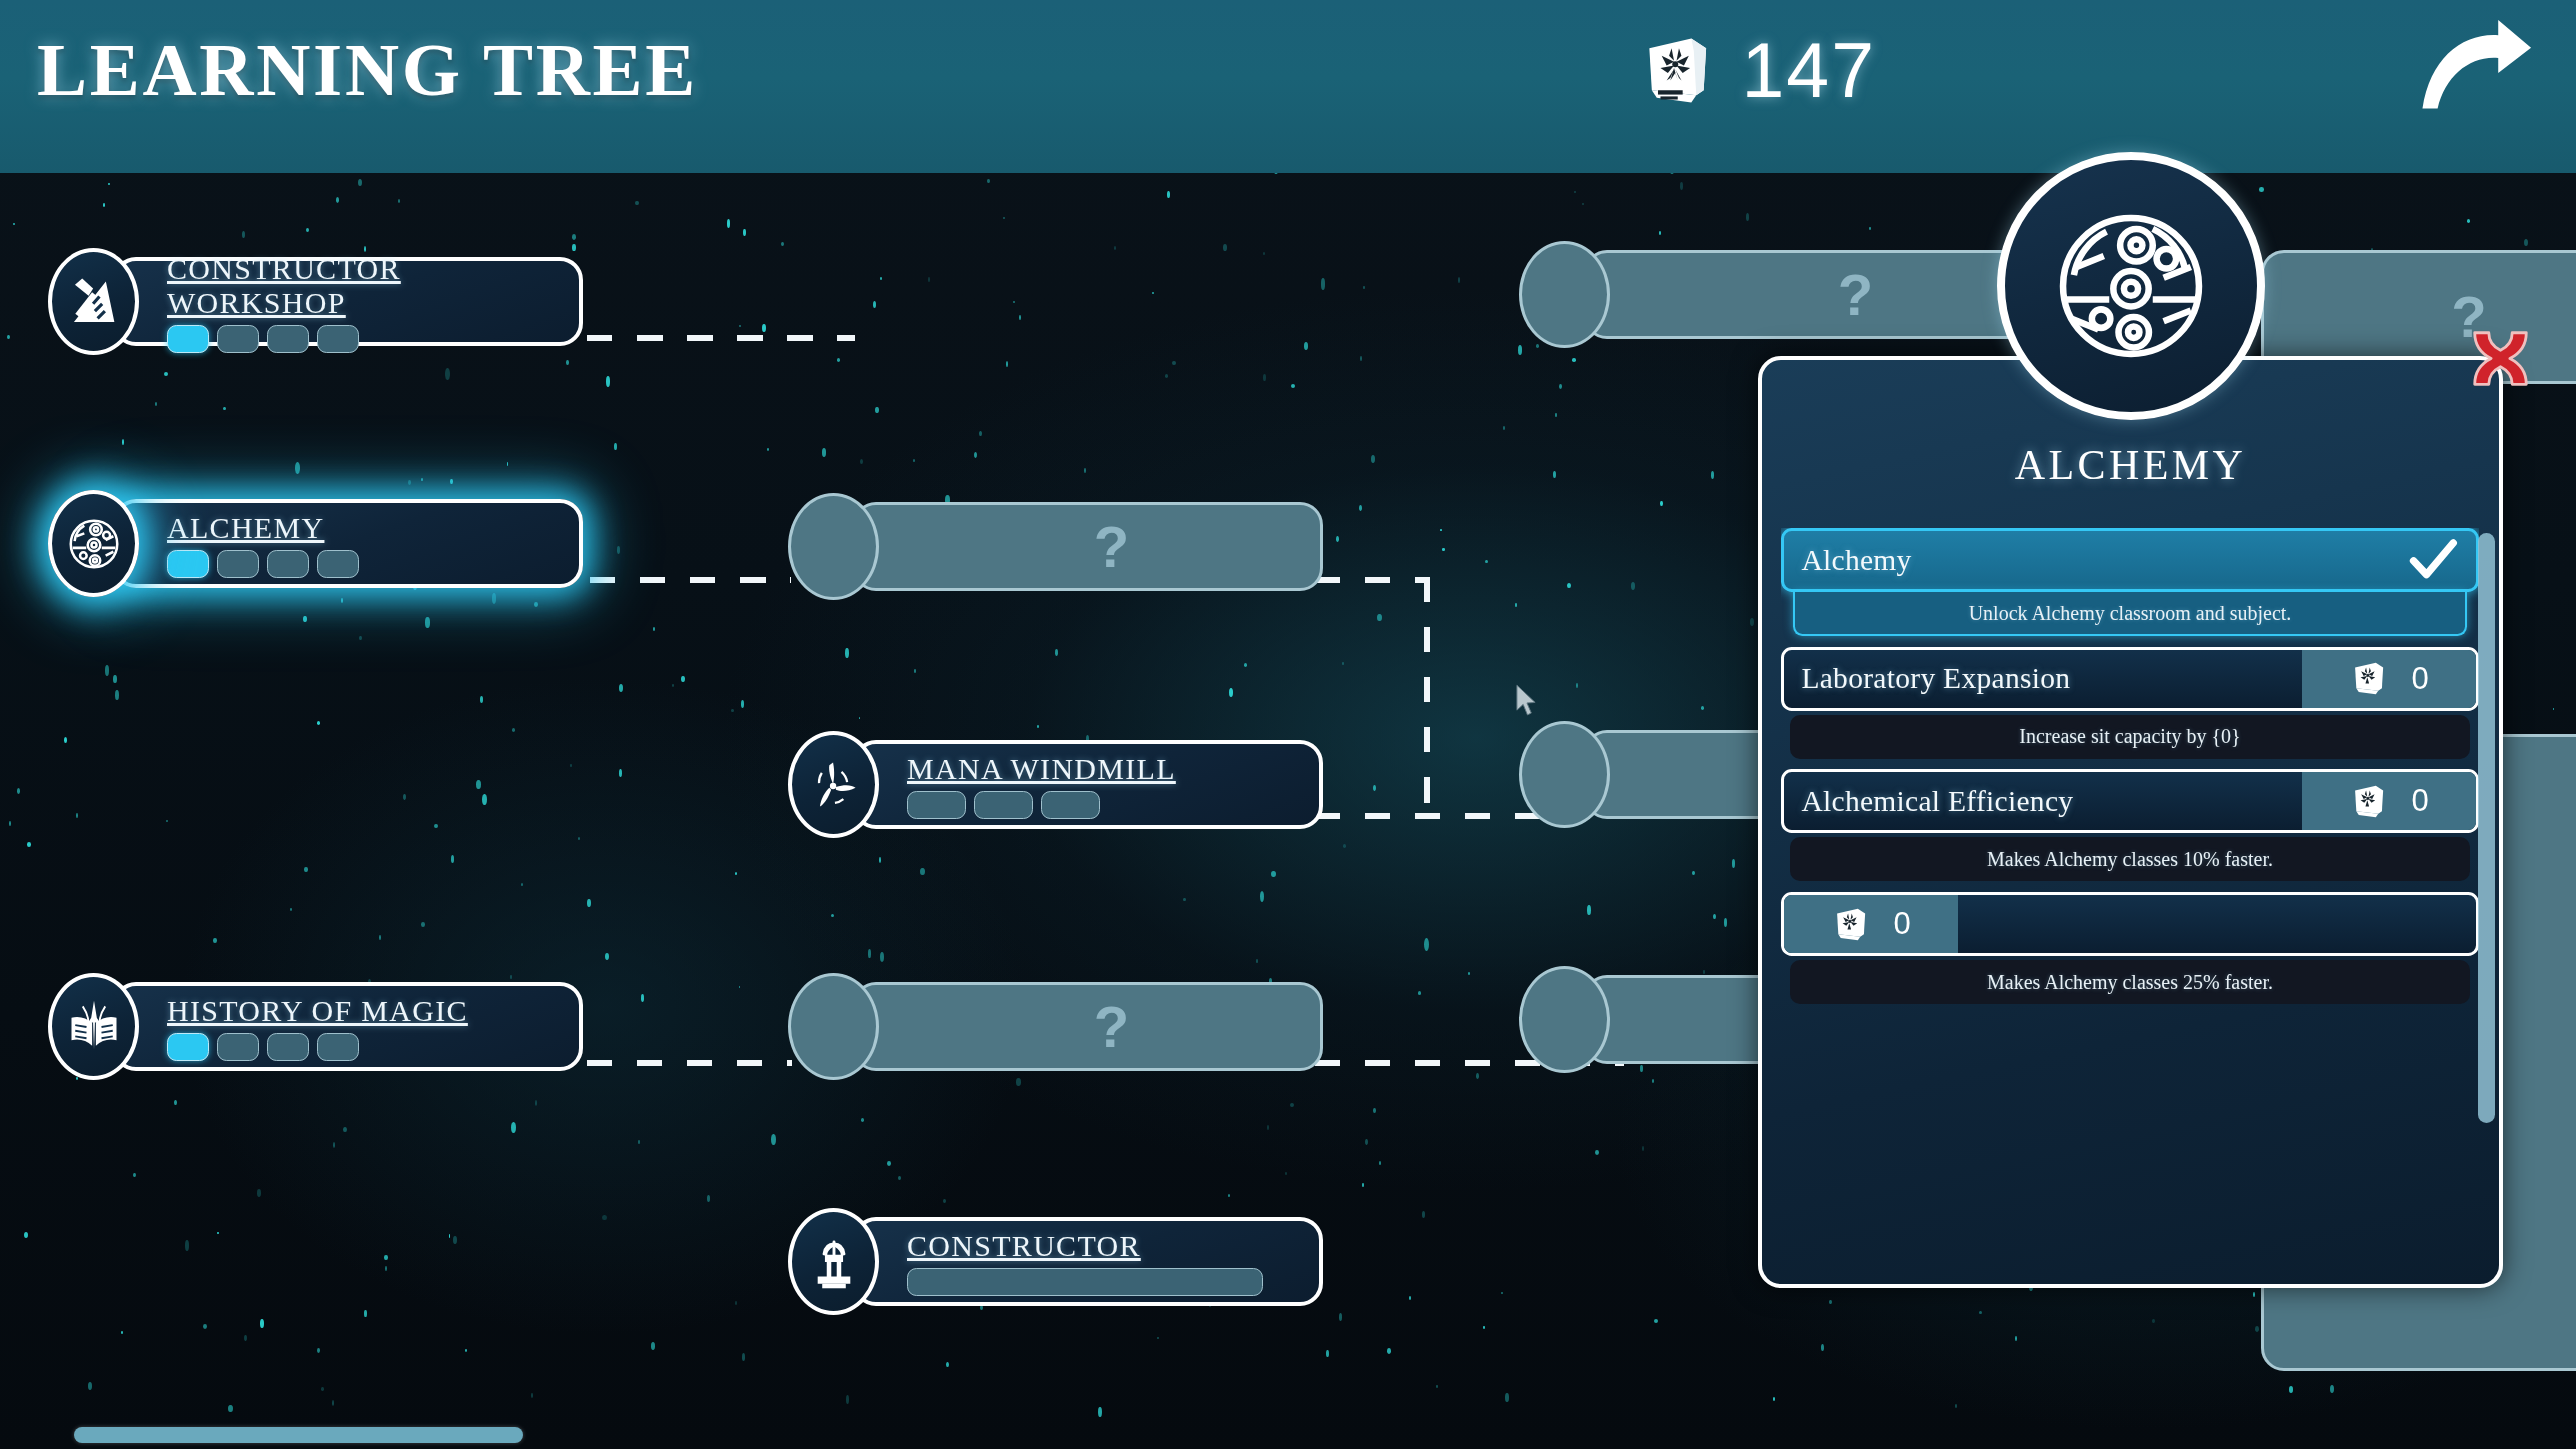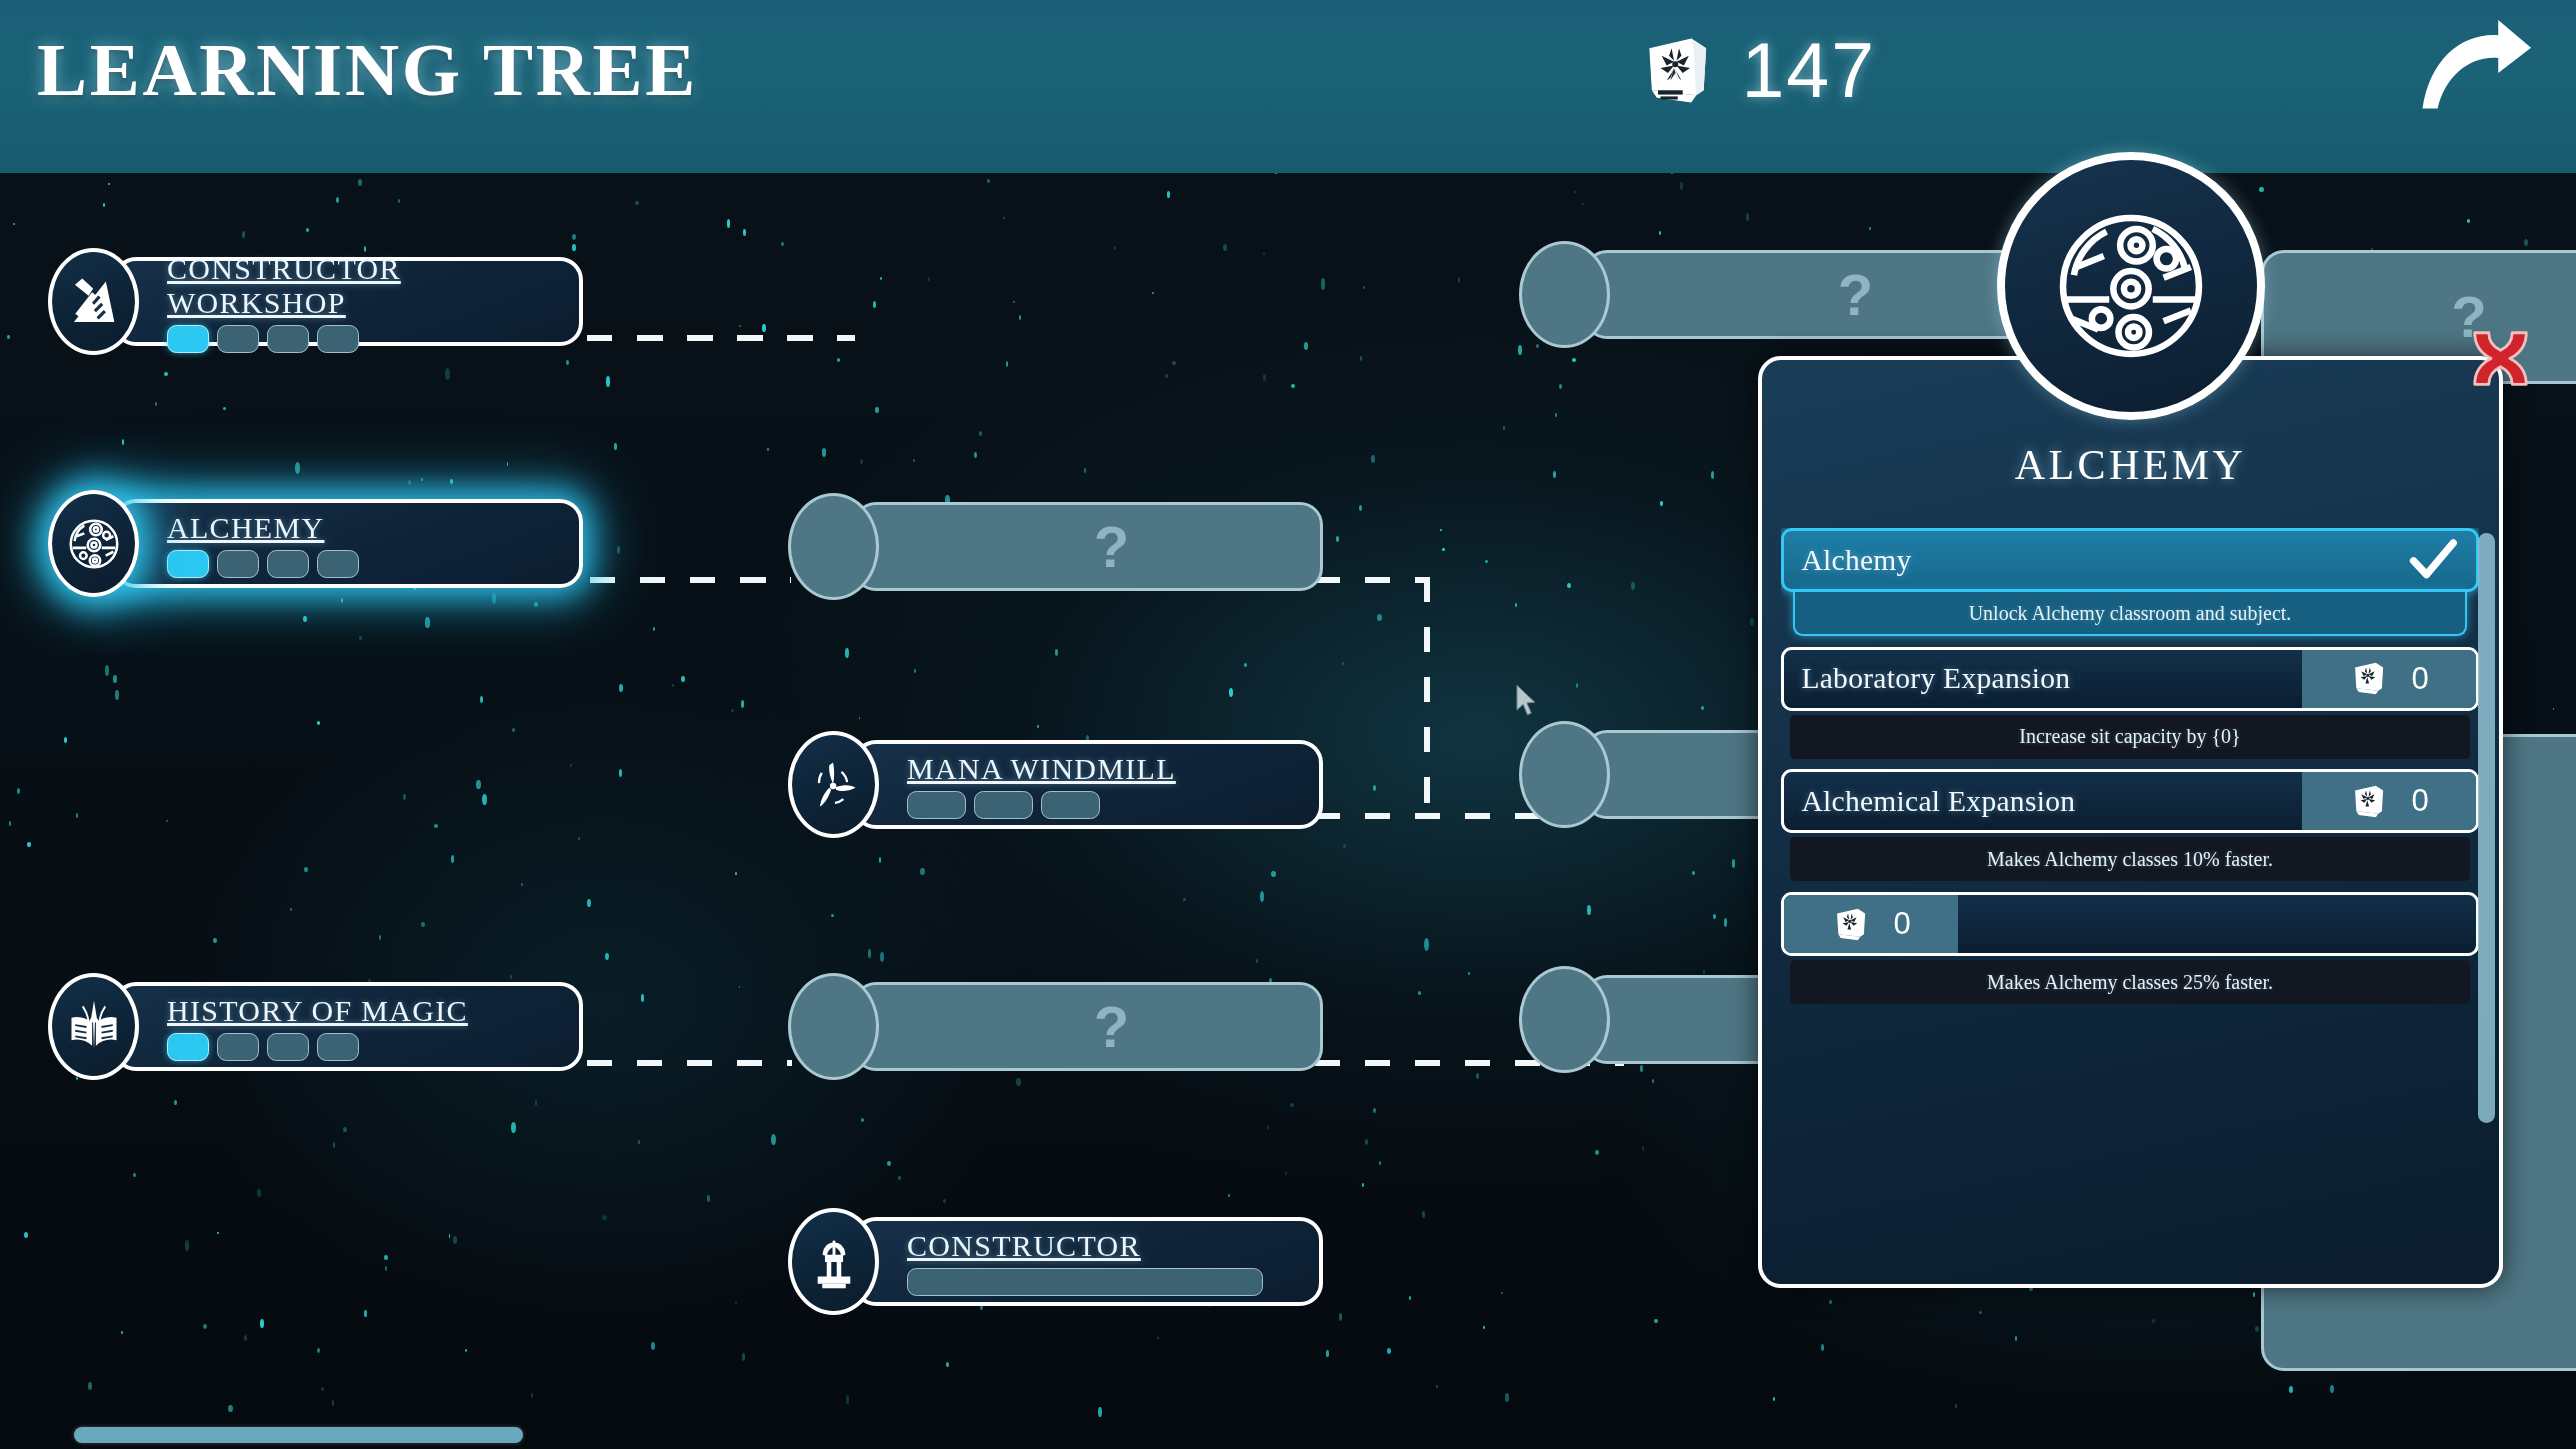--- a/index.html
+++ b/index.html
@@ -135,21 +135,21 @@
   .skill-cost {
     width:174px; background:#3f7085; display:flex; align-items:center;
     justify-content:center; gap:23px;
   }
   .skill-cost .val {
     color:#ffffff; font-size:31px;
     font-family:"Liberation Sans","DejaVu Sans",sans-serif;
   }
   .skill-desc {
     margin:4px 9.4px 0 9.4px; height:44px;
-    background:#121722; border-radius:5px;
+    background:#121722; border-radius:10px;
     display:flex; align-items:center; justify-content:center;
     color:#e8f1f6; font-size:20px;
     text-shadow:0 0 4px rgba(150,215,245,.35);
     font-family:"Liberation Serif","DejaVu Serif",serif;
   }
   
   .skill.unlocked .skill-row {
     background:linear-gradient(180deg,#1f7ea6 0%,#17688c 100%);
     border-color:#35c8f5;
     box-shadow:0 0 10.7px rgba(53,200,245,.85);
@@ -950,21 +950,21 @@
               </g>
             </svg>
             <span class="val">0</span>
           </span>
         </div>
         <div class="skill-desc">Increase sit capacity by {0}</div>
       </div>
 
       <div class="skill">
         <div class="skill-row">
-          <span class="skill-name">Alchemical Expansion</span>
+          <span class="skill-name">Alchemical Efficiency</span>
           <span class="skill-cost">
             <svg width="39" height="39" viewBox="0 0 64 64">
               <path d="M10 14 L44 6 L56 14 L54 48 L48 52 L12 48 Z" fill="#ffffff"></path>
               <path d="M12 48 L16 54 L44 58 L48 52 Z" fill="#ffffff"></path>
               <g fill="#18242c">
                 <path d="M28 14 L30 24 L26 20 Z"></path>
                   <path d="M34 14 L32 24 L36 20 Z"></path>
                 <path d="M20 20 L30 25 L24 28 Z"></path>
                   <path d="M42 20 L32 25 L38 28 Z"></path>
                 <path d="M19 30 L30 28 L25 34 Z"></path>

